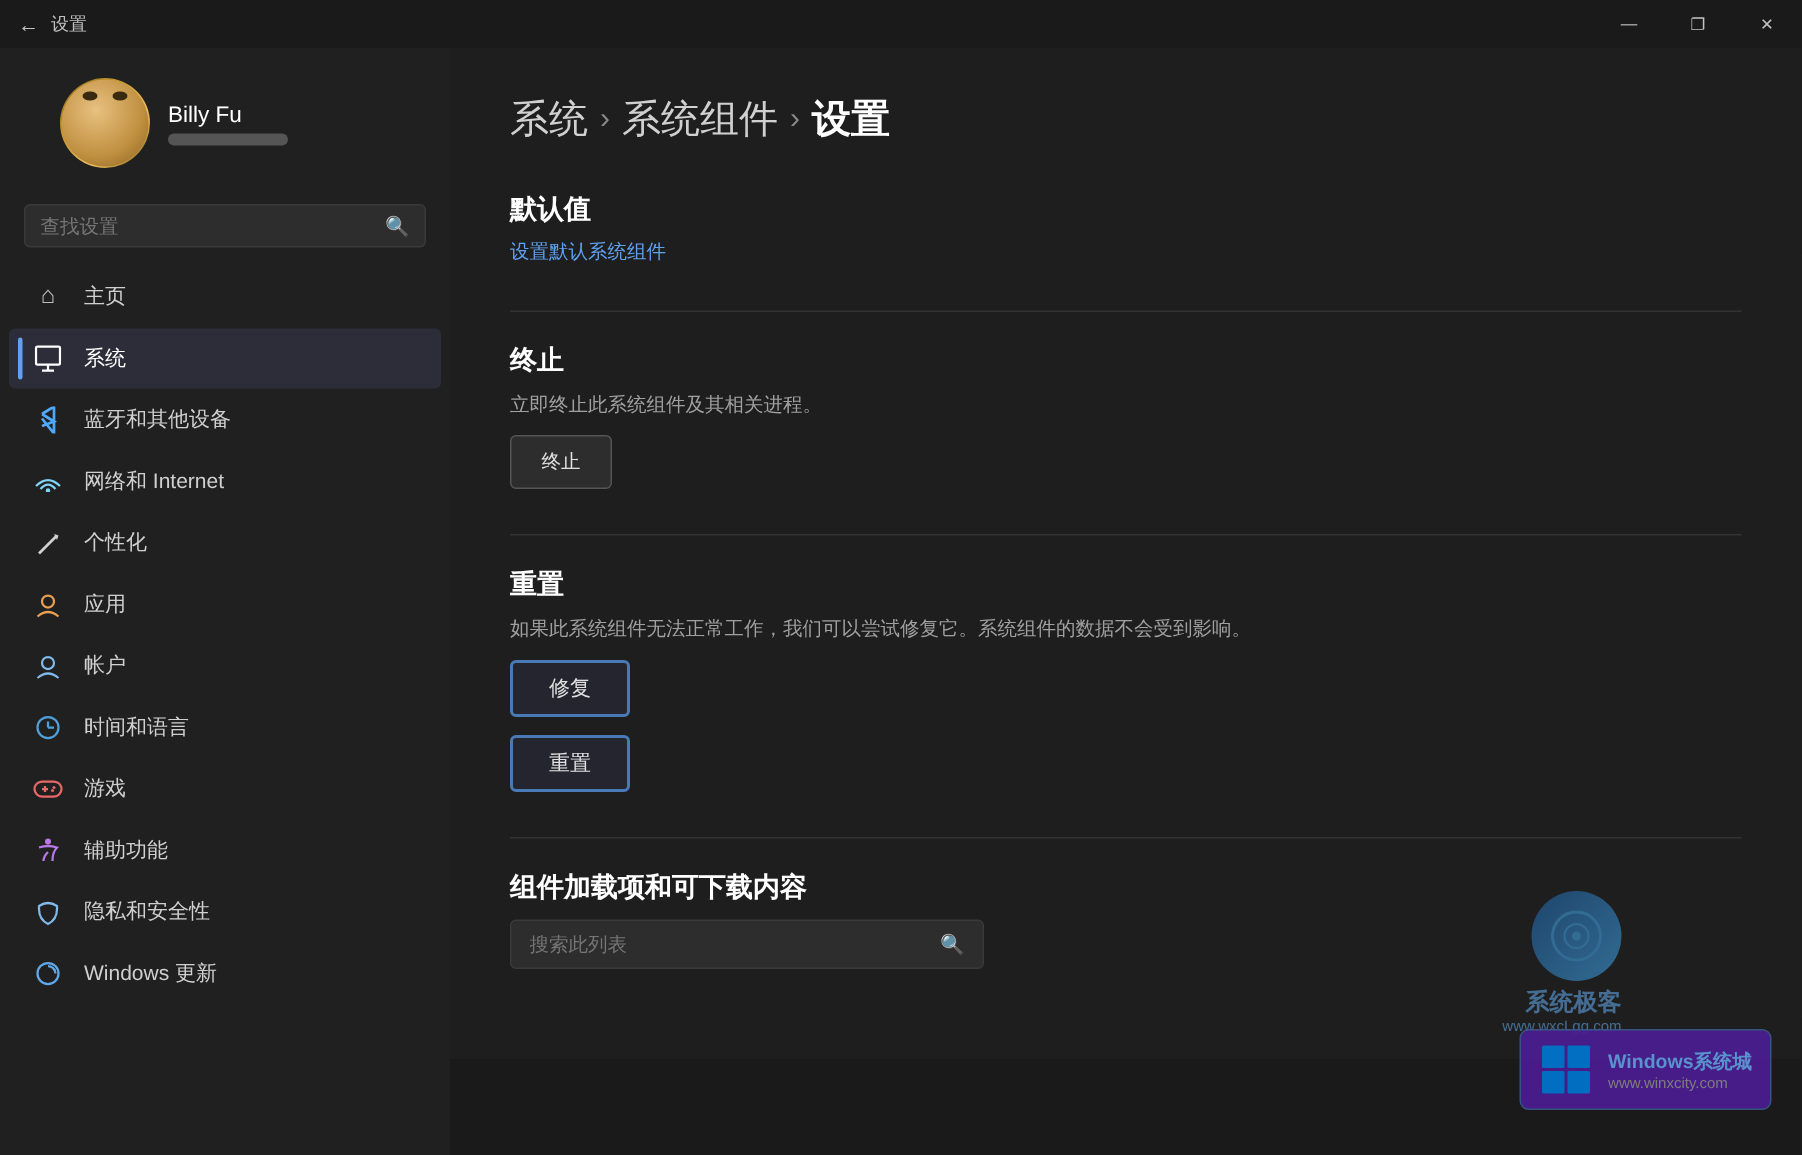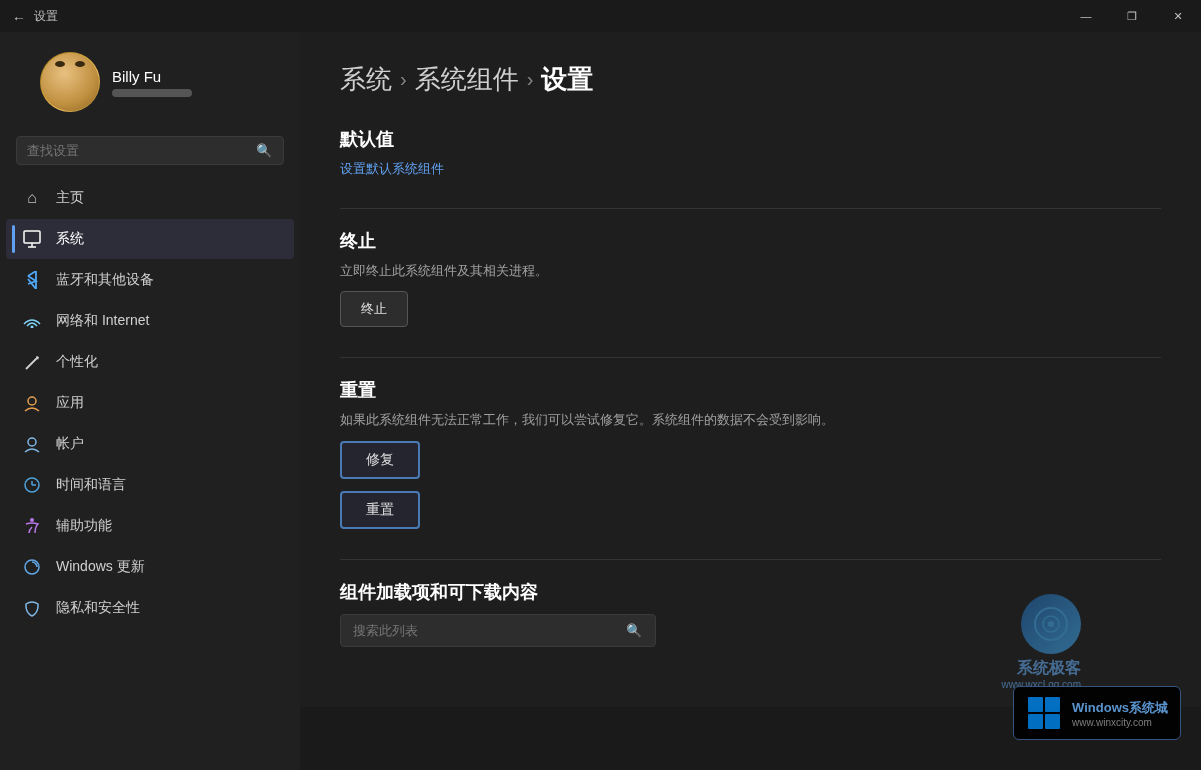--- a/index.html
+++ b/index.html
@@ -327,21 +327,21 @@
       align-items: center;
       justify-content: center;
       margin-bottom: 4px;
     }
 
     
     .windows-badge {
       position: absolute;
       bottom: 30px;
       right: 20px;
-      background: #000000;
+      background: #4c1d95;
       border: 1px solid #3a5a8a;
       border-radius: 6px;
       padding: 8px 12px;
       display: flex;
       align-items: center;
       gap: 10px;
       opacity: 0.9;
     }
     .windows-logo {
       width: 36px;
@@ -466,45 +466,57 @@
           <span class="nav-icon" style="color: rgb(79, 160, 216);">
             <svg width="18" height="18" viewBox="0 0 18 18">
               <circle cx="9" cy="9" r="7" fill="none" stroke="#4fa0d8" stroke-width="1.5"></circle>
               <line x1="9" y1="5" x2="9" y2="9" stroke="#4fa0d8" stroke-width="1.5"></line>
               <line x1="9" y1="9" x2="13" y2="9" stroke="#4fa0d8" stroke-width="1.5"></line>
             </svg>
           </span>
           <span>时间和语言</span>
         </div>
         <div class="nav-item">
+          <span class="nav-icon" style="color: rgb(232, 104, 104);">
+            <svg width="20" height="14" viewBox="0 0 20 14">
+              <rect x="1" y="2" width="18" height="10" rx="5" fill="none" stroke="#e86868" stroke-width="1.5"></rect>
+              <line x1="6" y1="7" x2="10" y2="7" stroke="#e86868" stroke-width="1.5"></line>
+              <line x1="8" y1="5" x2="8" y2="9" stroke="#e86868" stroke-width="1.5"></line>
+              <circle cx="14" cy="6" r="1" fill="#e86868"></circle>
+              <circle cx="13" cy="8" r="1" fill="#e86868"></circle>
+            </svg>
+          </span>
+          <span>游戏</span>
+        </div>
+        <div class="nav-item">
           <span class="nav-icon" style="color: rgb(184, 120, 232);">
             <svg width="18" height="18" viewBox="0 0 18 18">
               <circle cx="9" cy="3" r="2" fill="#b878e8"></circle>
               <path d="M3 7 Q9 5 15 7 Q12 10 12 16 M9 10 Q6 13 6 16" fill="none" stroke="#b878e8" stroke-width="1.5"></path>
             </svg>
           </span>
           <span>辅助功能</span>
+        </div>
+        <div class="nav-item">
+          <span class="nav-icon" style="color: rgb(128, 184, 232);">
+            <svg width="16" height="18" viewBox="0 0 16 18">
+              <path d="M2 7 V5 Q8 1 14 5 V7 Q14 14 8 17 Q2 14 2 7z" fill="none" stroke="#80b8e8" stroke-width="1.5"></path>
+            </svg>
+          </span>
+          <span>隐私和安全性</span>
         </div>
         <div class="nav-item">
           <span class="nav-icon" style="color: rgb(96, 168, 232);">
             <svg width="18" height="18" viewBox="0 0 18 18">
               <circle cx="9" cy="9" r="7" fill="none" stroke="#60a8e8" stroke-width="1.5"></circle>
               <path d="M9 4 a5 5 0 0 1 5 5" fill="none" stroke="#60a8e8" stroke-width="1.5"></path>
               <path d="M14 9 l-2-3 2 0" fill="#60a8e8"></path>
             </svg>
           </span>
           <span>Windows 更新</span>
-        </div>
-        <div class="nav-item">
-          <span class="nav-icon" style="color: rgb(128, 184, 232);">
-            <svg width="16" height="18" viewBox="0 0 16 18">
-              <path d="M2 7 V5 Q8 1 14 5 V7 Q14 14 8 17 Q2 14 2 7z" fill="none" stroke="#80b8e8" stroke-width="1.5"></path>
-            </svg>
-          </span>
-          <span>隐私和安全性</span>
         </div>
       </div>
 
   </div>
 
   <div class="main-wrapper" style="flex:1; position:relative; overflow:hidden;">
   <div class="main-content">
 
     <div class="breadcrumb">
       <span>系统</span>

